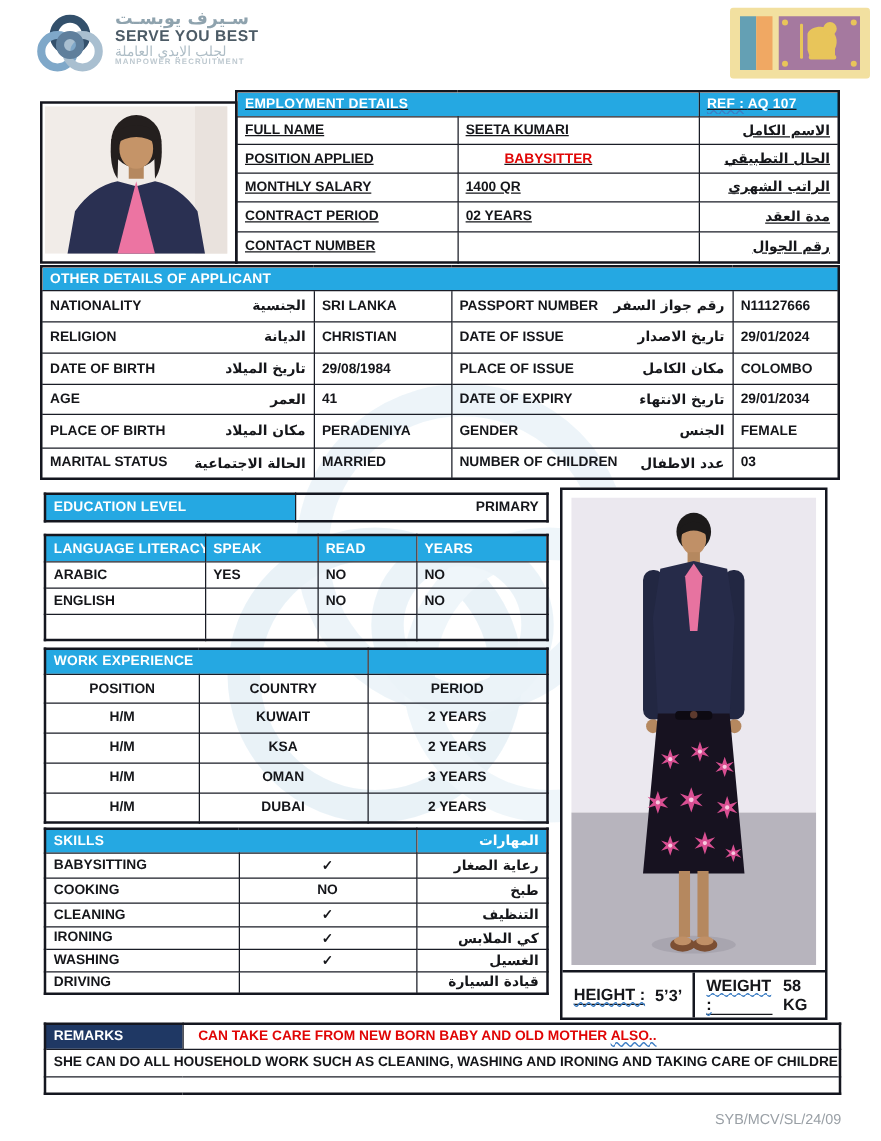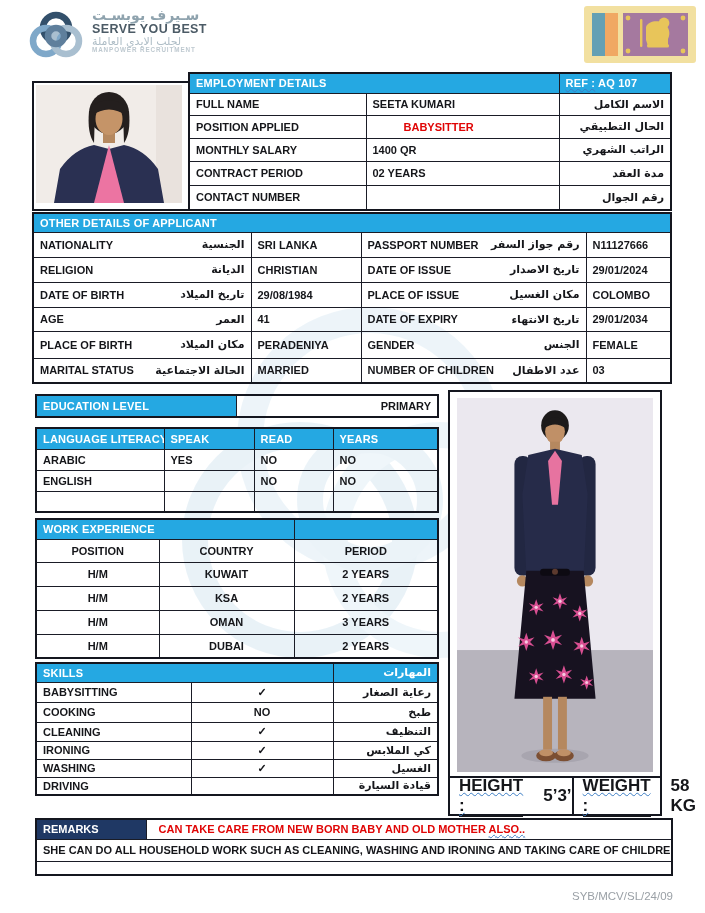--- a/index.html
+++ b/index.html
@@ -25,21 +25,21 @@
   .logo-wrap{display:flex;gap:8px;align-items:flex-start;}
   .logo-text{line-height:1.05;}
   .lg-ar-top{font-family:"DejaVu Sans",sans-serif;color:#8fa3ae;font-size:14px;font-weight:bold;}
   .lg-en{color:#4c5b66;font-size:12.5px;font-weight:bold;letter-spacing:.4px;}
   .lg-ar-bot{font-family:"DejaVu Sans",sans-serif;color:#aebdc6;font-size:11px;}
   .lg-tag{color:#bec9d0;font-size:6.3px;font-weight:bold;letter-spacing:.9px;}
   .photo-frame{border:2px solid #14161f;background:#ffffff;}
   .body-box{border:2px solid #14161f;background:#ffffff;display:flex;flex-direction:column;}
   .body-photo{flex:1;padding:6px 7px 4px 7px;}
   .hw-row{display:flex;border-top:2px solid #14161f;height:36px;}
-  .hw-cell{flex:1;display:flex;align-items:center;padding-left:9px;font-size:17px;font-weight:bold;gap:20px;}
+  .hw-cell{flex:1;display:flex;align-items:center;padding-left:9px;font-size:13px;font-weight:bold;gap:8px;}
   .hw-cell+.hw-cell{border-left:2px solid #14161f;}
   .footer{color:#9aa0a6;font-size:11.5px;font-weight:normal;}
   .rm-red{font-size:11px;font-weight:bold;color:#e00505;padding-left:12px;margin-top:12px;}
 </style>
 </head>
 <body>
 
 <div class="page">
 
   <svg class="wm" style="left:110px;top:260px;" width="520" height="500" viewBox="0 0 520 500">
@@ -93,21 +93,21 @@
       <polygon points="73,60 58,118 88,118" fill="#ec74a2"></polygon>
       <rect x="67" y="46" width="12" height="12" fill="#b5885f"></rect>
       <ellipse cx="73" cy="28" rx="20" ry="21" fill="#241f1e"></ellipse>
       <ellipse cx="73" cy="34" rx="13.5" ry="16" fill="#c59468"></ellipse>
       <path d="M55,22 Q73,8 91,22 L91,31 Q73,18 55,31 Z" fill="#241f1e"></path>
       <path d="M53,26 Q51,48 58,58 L59,28 Z" fill="#241f1e"></path>
       <path d="M93,26 Q95,48 88,58 L87,28 Z" fill="#241f1e"></path>
     </svg>
   </div>
 
-  <div class="abs" style="left:188px;top:72px;width:482px;">
+  <div class="abs" style="left:188px;top:72px;width:482px;text-decoration:underline;">
     <table class="tbl">
       <colgroup>
           <col style="width:177px">
           <col style="width:193px">
           <col style="width:112px">
         </colgroup>
       <tbody>
           <tr style="height:20px;">
         <td colspan="2" class="hdr">EMPLOYMENT DETAILS</td>
         <td class="hdr"><span class="ul-wavy">REF :</span> <span>AQ 107</span></td>
@@ -189,21 +189,21 @@
         <td>
               <div class="dual">
                 <span class="en">DATE OF BIRTH</span>
                 <span class="arr">تاريخ الميلاد</span>
               </div>
             </td>
         <td>29/08/1984</td>
         <td>
               <div class="dual">
                 <span class="en">PLACE OF ISSUE</span>
-                <span class="arr">مكان الغسيل</span>
+                <span class="arr">مكان الكامل</span>
               </div>
             </td>
         <td>COLOMBO</td>
       </tr>
       <tr style="height:24px;">
         <td>
               <div class="dual">
                 <span class="en">AGE</span>
                 <span class="arr">العمر</span>
               </div>

